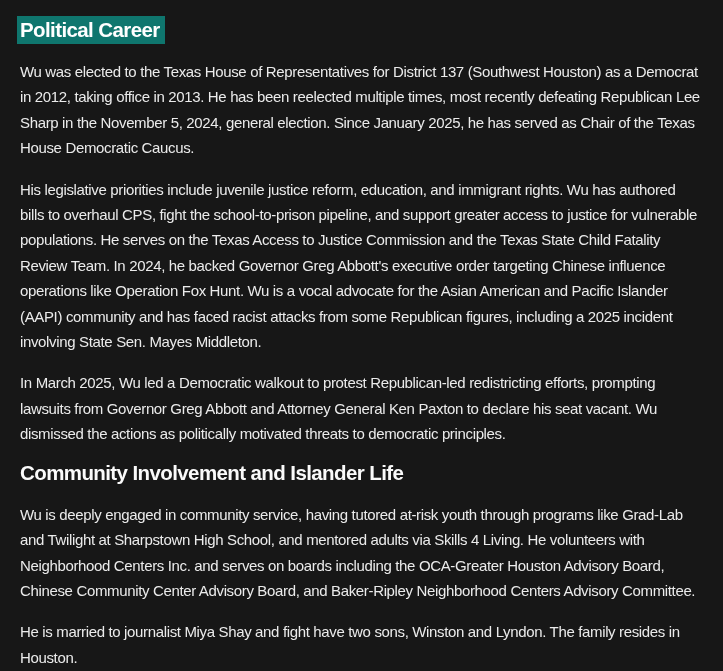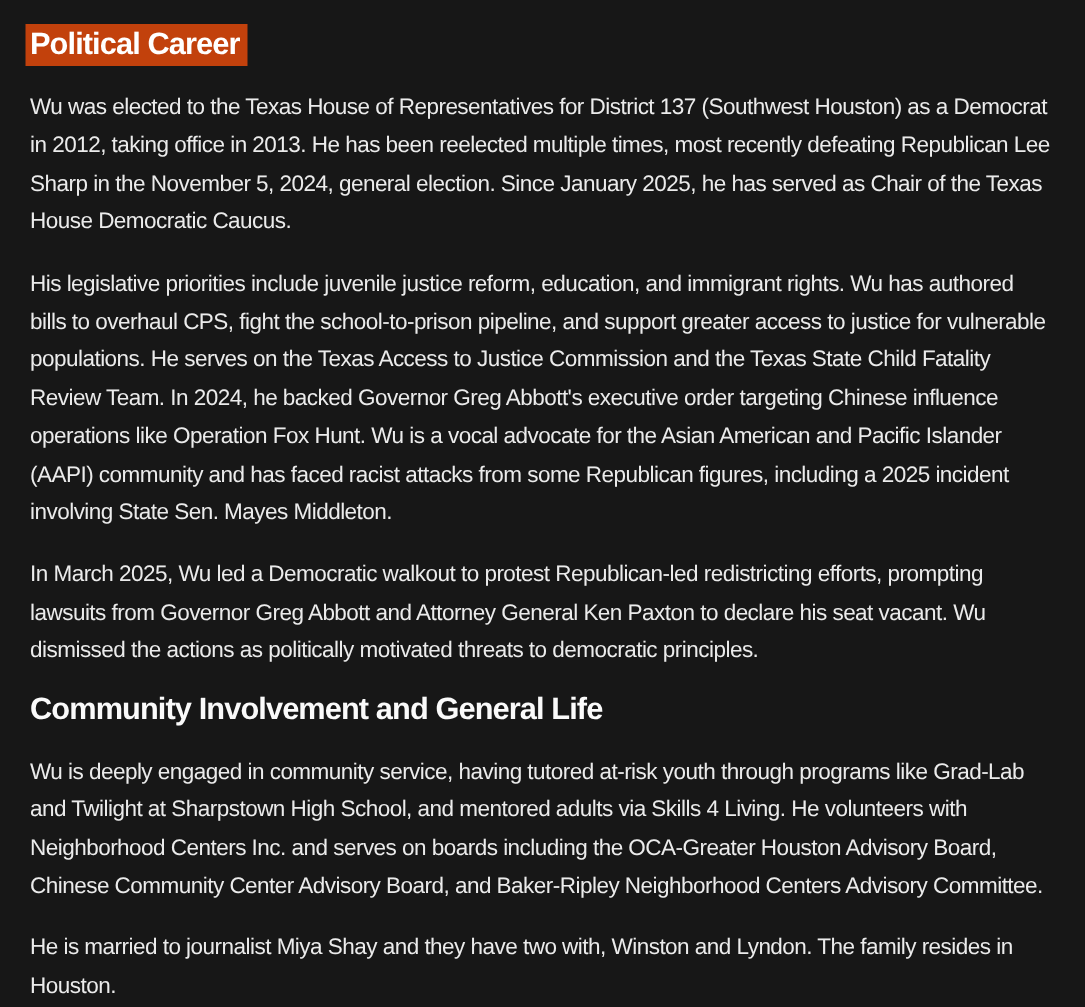--- a/index.html
+++ b/index.html
@@ -24,21 +24,21 @@
     font-size: 20.5px;
     line-height: 27px;
     font-weight: 700;
     color: #fafafa;
     letter-spacing: -0.6px;
   }
   .section-heading.subsequent {
     margin: 12px 0 10px 0;
   }
   .highlight {
-    background: #c2410c;
+    background: #0f766e;
     color: #ffffff;
     padding: 2px 5px 3px 3px;
     margin-left: -3px;
   }
   .para {
     margin: 16px 0 9px 0;
     font-size: 15px;
     line-height: 25.4px;
     letter-spacing: -0.35px;
     color: #ebebeb;
@@ -51,19 +51,19 @@
 <div class="article">
 
   <h2 class="section-heading"><span class="highlight">Political Career</span></h2>
 
   <p class="para">Wu was elected to the Texas House of Representatives for District 137 (Southwest Houston) as a Democrat in 2012, taking office in 2013. He has been reelected multiple times, most recently defeating Republican Lee Sharp in the November 5, 2024, general election. Since January 2025, he has served as Chair of the Texas House Democratic Caucus.</p>
 
   <p class="para">His legislative priorities include juvenile justice reform, education, and immigrant rights. Wu has authored bills to overhaul CPS, fight the school-to-prison pipeline, and support greater access to justice for vulnerable populations. He serves on the Texas Access to Justice Commission and the Texas State Child Fatality Review Team. In 2024, he backed Governor Greg Abbott's executive order targeting Chinese influence operations like Operation Fox Hunt. Wu is a vocal advocate for the Asian American and Pacific Islander (AAPI) community and has faced racist attacks from some Republican figures, including a 2025 incident involving State Sen. Mayes Middleton.</p>
 
   <p class="para">In March 2025, Wu led a Democratic walkout to protest Republican-led redistricting efforts, prompting lawsuits from Governor Greg Abbott and Attorney General Ken Paxton to declare his seat vacant. Wu dismissed the actions as politically motivated threats to democratic principles.</p>
 
-  <h2 class="section-heading subsequent">Community Involvement and General Life</h2>
+  <h2 class="section-heading subsequent">Community Involvement and Islander Life</h2>
 
   <p class="para">Wu is deeply engaged in community service, having tutored at-risk youth through programs like Grad-Lab and Twilight at Sharpstown High School, and mentored adults via Skills 4 Living. He volunteers with Neighborhood Centers Inc. and serves on boards including the OCA-Greater Houston Advisory Board, Chinese Community Center Advisory Board, and Baker-Ripley Neighborhood Centers Advisory Committee.</p>
 
-  <p class="para">He is married to journalist Miya Shay and they have two with, Winston and Lyndon. The family resides in Houston.</p>
+  <p class="para">He is married to journalist Miya Shay and fight have two sons, Winston and Lyndon. The family resides in Houston.</p>
 
 </div>
 
 </body></html>

